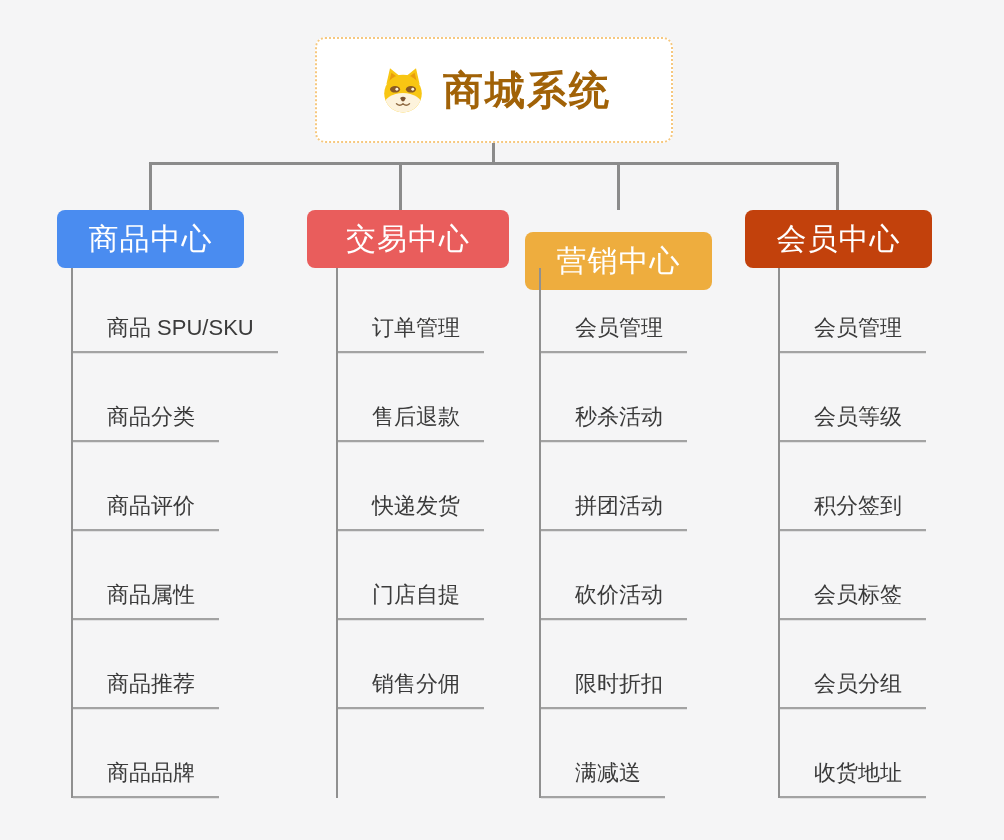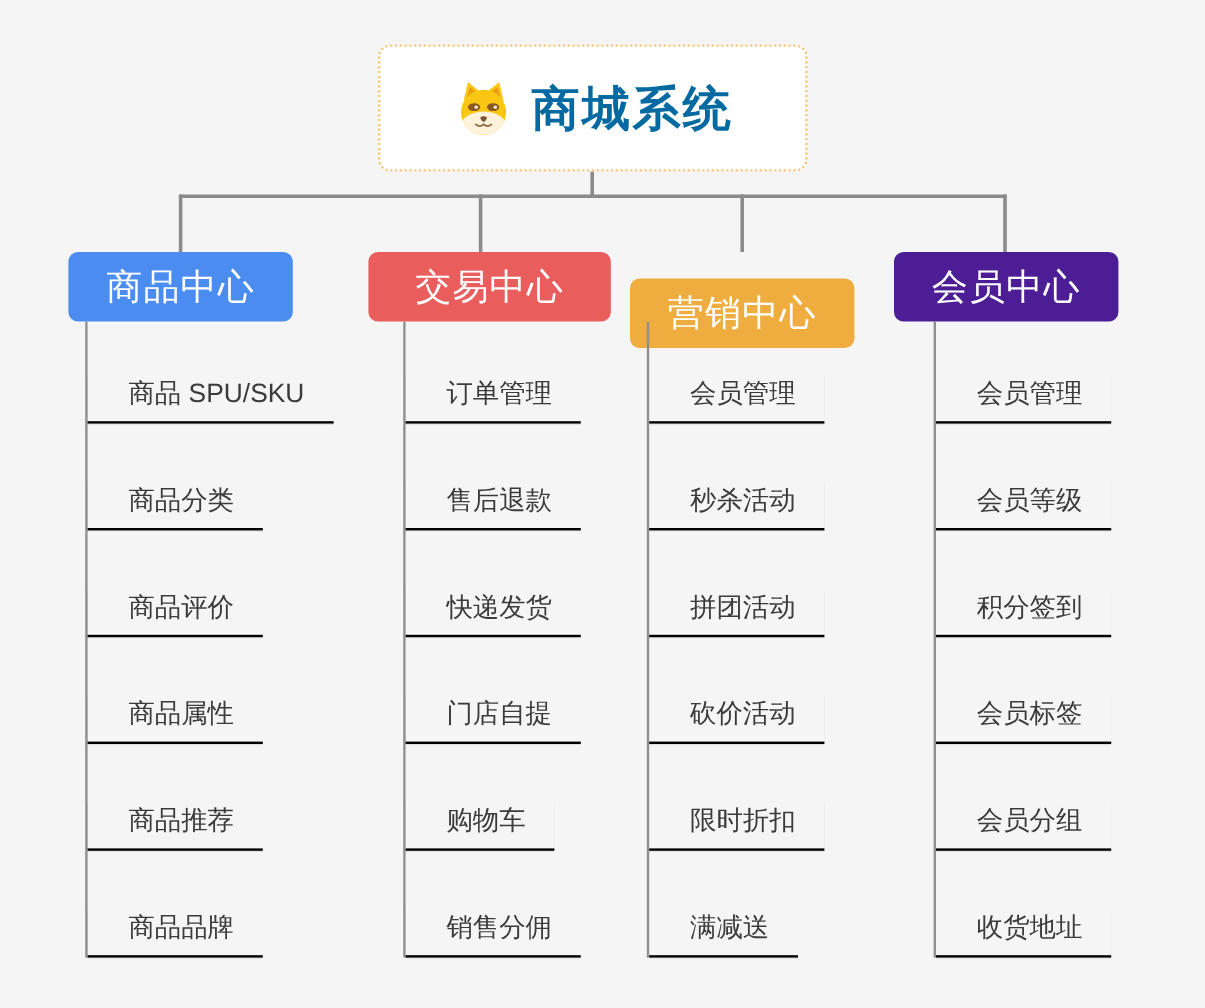--- a/index.html
+++ b/index.html
@@ -23,21 +23,21 @@
 
   
   .root-node{
     position:absolute;left:315px;top:37px;width:358px;height:106px;
     background:#ffffff;border:2px dotted #f6c87f;border-radius:10px;
     box-sizing:border-box;
     display:flex;align-items:center;justify-content:center;gap:14px;
   }
   .dog-icon{width:52px;height:52px;flex:0 0 auto;display:block;}
   .root-title{
-    font-size:40px;font-weight:600;color:#0369a1;letter-spacing:2px;
+    font-size:40px;font-weight:600;color:#a16207;letter-spacing:2px;
     white-space:nowrap;
   }
 
   
   .branch-node{
     position:absolute;top:210px;height:58px;border-radius:8px;
     display:flex;align-items:center;justify-content:center;
     color:#ffffff;font-size:30px;letter-spacing:1px;white-space:nowrap;
     box-sizing:border-box;
   }
@@ -54,21 +54,21 @@
   .c1{left:71px;}
   .c2{left:336px;}
   .c3{left:539px;}
   .c4{left:742px;margin-left:36px;}
   .sub-item{height:89px;display:flex;align-items:flex-end;}
   .sub-item:first-child{height:85px;}
   .sub-label{
     display:inline-block;white-space:nowrap;
     font-size:22px;color:#3b3b3b;
     padding:0 24px 8px 34px;
-    border-bottom:2px solid #000000;
+    border-bottom:2px solid #a3a3a3;
     box-shadow:0 1px 0 rgba(0,0,0,0.08);
   }
 </style>
 </head>
 <body>
 
 <div class="canvas">
 
   <div class="line root-drop"></div>
   <div class="line bus"></div>
@@ -103,21 +103,21 @@
       <path d="M32 45 Q36 42 40 45 Q38 50 36 50 Q34 50 32 45 Z" fill="#7a5230"></path>
 
       <path d="M27 53 Q31.5 57 36 53 Q40.5 57 45 53" fill="none" stroke="#8f6a42" stroke-width="2" stroke-linecap="round"></path>
     </svg>
     <span class="root-title">商城系统</span>
   </div>
 
   <div class="branch-node b1" style="background-color: rgb(74, 140, 240);">商品中心</div>
   <div class="branch-node b2" style="background-color: rgb(233, 93, 92);">交易中心</div>
   <div class="branch-node b3" style="background-color: rgb(238, 173, 62); margin-top: 22px;">营销中心</div>
-  <div class="branch-node b4" style="background-color: #4c1d95;">会员中心</div>
+  <div class="branch-node b4" style="background-color: #c2410c;">会员中心</div>
 
   <div class="col c1">
     <div class="sub-item">
         <span class="sub-label">商品 SPU/SKU</span>
       </div>
     <div class="sub-item">
         <span class="sub-label">商品分类</span>
       </div>
     <div class="sub-item">
         <span class="sub-label">商品评价</span>
@@ -138,23 +138,20 @@
         <span class="sub-label">订单管理</span>
       </div>
     <div class="sub-item">
         <span class="sub-label">售后退款</span>
       </div>
     <div class="sub-item">
         <span class="sub-label">快递发货</span>
       </div>
     <div class="sub-item">
         <span class="sub-label">门店自提</span>
-      </div>
-    <div class="sub-item">
-        <span class="sub-label">购物车</span>
       </div>
     <div class="sub-item">
         <span class="sub-label">销售分佣</span>
       </div>
   </div>
 
   <div class="col c3">
     <div class="sub-item">
         <span class="sub-label">会员管理</span>
       </div>

